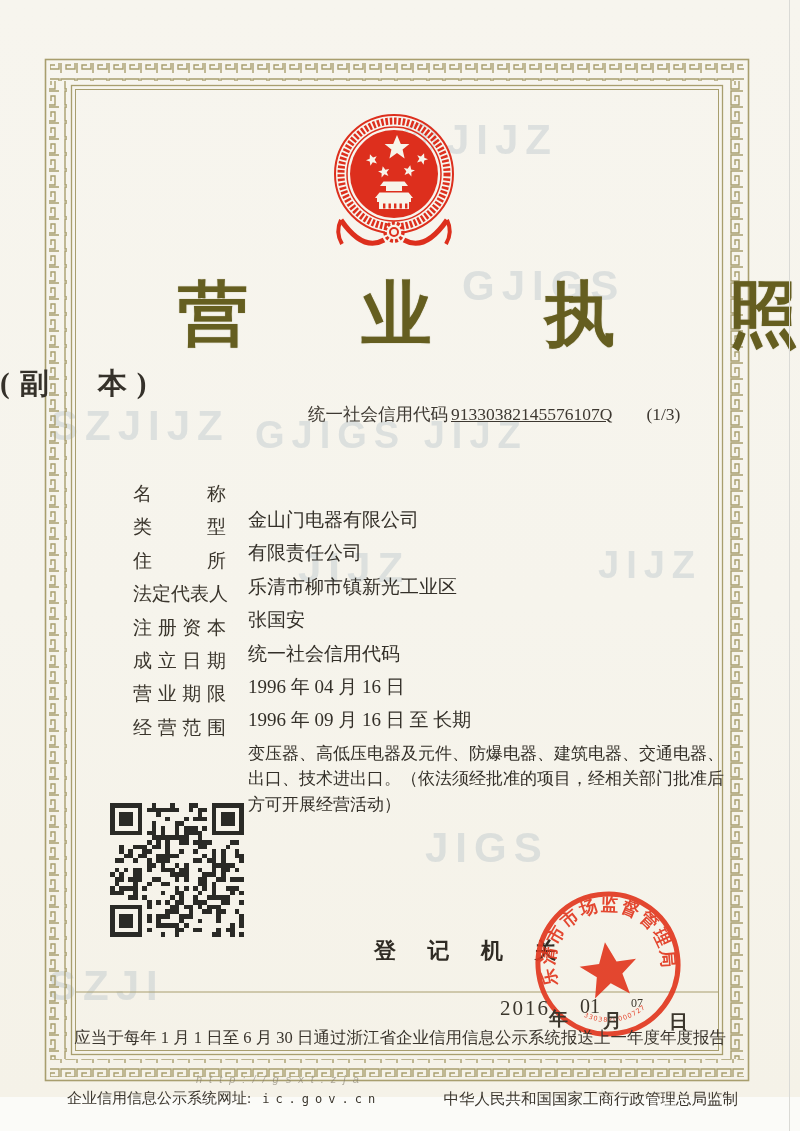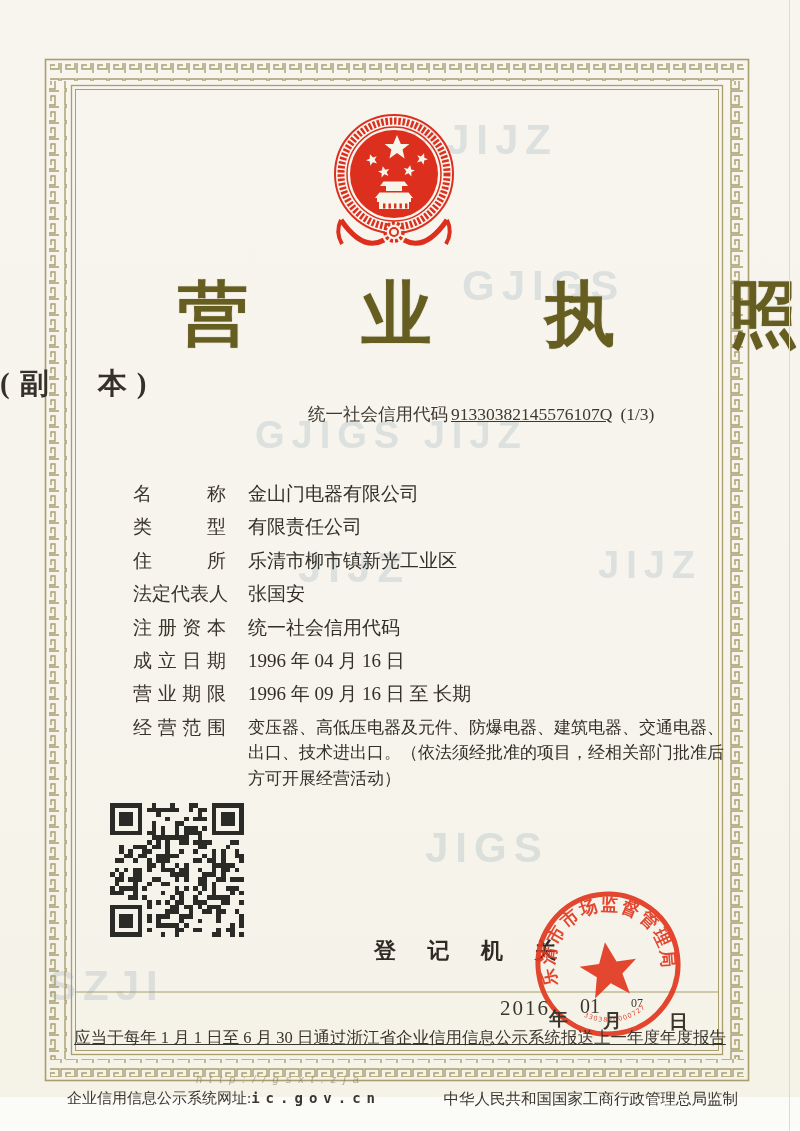--- a/index.html
+++ b/index.html
@@ -37,28 +37,28 @@
     color:#655e20;text-shadow:0 0 1px rgba(90,84,25,.6);
   }
   .subtitle{
     position:absolute;left:0;top:364px;width:800px;text-align:left;
     font-size:29px;font-weight:700;letter-spacing:10px;color:#35312a;
   }
   .credit-line{
     position:absolute;left:308px;top:402px;font-size:17.5px;color:#3d3831;white-space:nowrap;
   }
   .credit-line .code{margin-left:3px;text-decoration:underline;}
-  .credit-line .copy{margin-left:8px;}
+  .credit-line .copy{margin-left:34px;}
 
   .fields{position:absolute;left:133px;top:481px;width:594px;}
   .row{display:flex;align-items:flex-start;height:33.4px;}
   .row.scope{height:auto;}
   .lbl{width:93px;flex:0 0 93px;font-size:19px;color:#3a352c;}
   .j-label{display:flex;justify-content:space-between;}
-  .val{margin-left:22px;font-size:19px;color:#332f28;}
+  .val{margin-left:22px;font-size:19px;color:#332f28;margin-top:26px;}
   .scope .val{font-size:17px;line-height:25.6px;width:478px;}
 
   .qr{position:absolute;left:110px;top:803px;width:134px;height:134px;}
   .qr svg{width:134px;height:134px;shape-rendering:crispEdges;fill:#2a2a26;}
 
   .reg-label{
     position:absolute;left:374px;top:936px;font-size:22px;font-weight:600;
     letter-spacing:13px;color:#2f2b24;white-space:nowrap;
   }
   .seal{position:absolute;left:528px;top:884px;opacity:.93;}
@@ -66,37 +66,38 @@
   .date-part{position:absolute;color:#3b362c;white-space:nowrap;}
   .d-year{left:500px;top:996px;font-size:21px;letter-spacing:2px;}
   .d-yunit{left:549px;top:1006px;font-size:19px;font-weight:600;}
   .d-month{left:580px;top:995px;font-size:20px;}
   .d-munit{left:603px;top:1008px;font-size:19px;font-weight:600;}
   .d-day{left:631px;top:996px;font-size:12px;}
   .d-dunit{left:669px;top:1009px;font-size:19px;font-weight:600;}
 
   .bottom-note{
     position:absolute;left:0;top:1027px;width:800px;text-align:center;
-    font-size:16.5px;color:#3a352d;white-space:nowrap;text-decoration:underline;
+    font-size:16.5px;color:#3a352d;white-space:nowrap;
   }
   .faint-url{
     position:absolute;left:196px;top:1073px;font-size:11px;letter-spacing:7px;
     color:rgba(130,124,106,.62);font-family:"Liberation Sans",sans-serif;font-style:italic;
   }
   .footer-left{position:absolute;left:67px;top:1089px;font-size:15px;color:#3c372e;white-space:nowrap;}
-  .footer-left .url{letter-spacing:6px;margin-left:0;font-family:"DejaVu Sans Mono",monospace;font-size:14px;font-weight:bold;}
+  .footer-left .url{letter-spacing:6px;margin-left:11px;font-family:"DejaVu Sans Mono",monospace;font-size:12px;}
   .footer-right{position:absolute;right:62px;top:1089px;font-size:15.5px;color:#3c372e;white-space:nowrap;}
 </style>
 </head>
 <body>
 
 <div class="page">
 
   <div class="wm wm1">@JIJZ</div>
   <div class="wm wm2">GJIGS</div>
+  <div class="wm wm3">SZJIJZ</div>
   <div class="wm wm4">GJIGS JIJZ</div>
   <div class="wm wm5">JIJZ</div>
   <div class="wm wm6">JIGS</div>
   <div class="wm wm7">SZJI</div>
   <div class="wm wm8">JIJZ</div>
 
   <svg class="frame" width="706" height="1024" viewBox="0 0 706 1024">
     <defs>
       <pattern id="mh" width="16" height="18" patternUnits="userSpaceOnUse">
         <path d="M1 15 V3 H15 V11 H6 V7 H11" fill="none" stroke="#a89e6e" stroke-width="1.4"></path>

